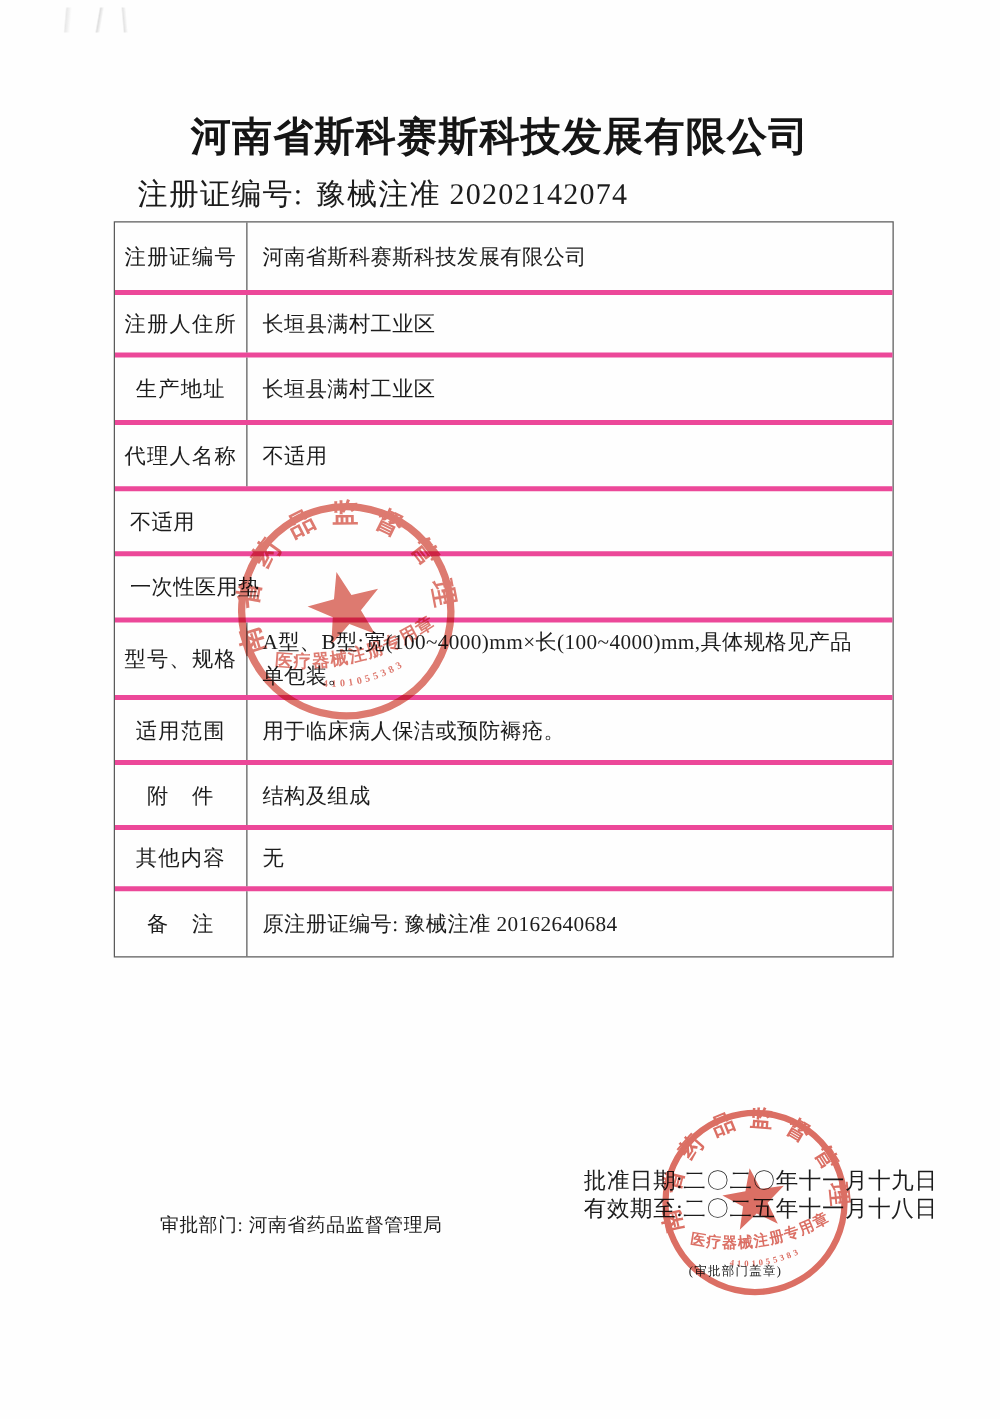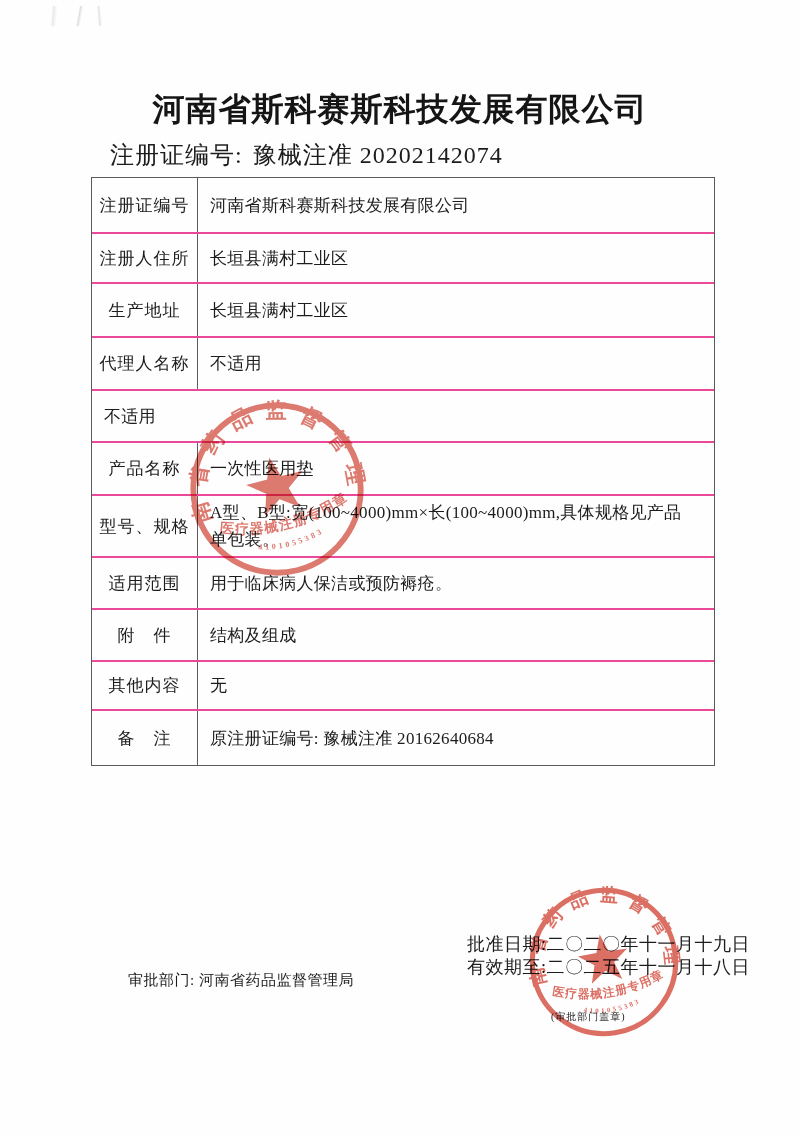--- a/index.html
+++ b/index.html
@@ -22,21 +22,21 @@
     font-size:32px; font-weight:bold; letter-spacing:1px; color:#151515;
   }
   .certline {
     position:absolute; top:139px; left:110px; font-size:24px; letter-spacing:1px;text-align:right;
   }
   .certline .val { margin-left:10px; }
   .regtable {
     position:absolute; top:177px; left:91px; width:624px;
     border:1px solid #5b5b5b; box-sizing:border-box;
   }
-  .row { display:flex; box-sizing:border-box; border-top:2px solid #ec4899; }
+  .row { display:flex; box-sizing:border-box; border-top:4px solid #ec4899; }
   .row:first-child { border-top:none; }
   .cell { box-sizing:border-box; }
   .lbl {
     width:106px; flex:0 0 106px; border-right:1px solid #5b5b5b;
     display:flex; align-items:center; justify-content:center;
     font-size:17px; letter-spacing:1px; text-align:center;
   }
   .val-cell {
     flex:1; display:flex; align-items:center;
     padding:4px 16px 4px 12px; font-size:17px; letter-spacing:.3px; line-height:27px;
@@ -76,21 +76,20 @@
       <div class="cell val-cell">长垣县满村工业区</div>
     </div>
     <div class="row" style="height:53px">
       <div class="cell lbl">代理人名称</div>
       <div class="cell val-cell">不适用</div>
     </div>
     <div class="row" style="height:52px">
       <div class="cell val-cell">不适用</div>
     </div>
     <div class="row" style="height:53px">
-      <div class="cell lbl">产品名称</div>
       <div class="cell val-cell">一次性医用垫</div>
     </div>
     <div class="row" style="height:62px">
       <div class="cell lbl">型号、规格</div>
       <div class="cell val-cell">A型、B型:宽(100~4000)mm×长(100~4000)mm,具体规格见产品单包装。</div>
     </div>
     <div class="row" style="height:52px">
       <div class="cell lbl">适用范围</div>
       <div class="cell val-cell">用于临床病人保洁或预防褥疮。</div>
     </div>

